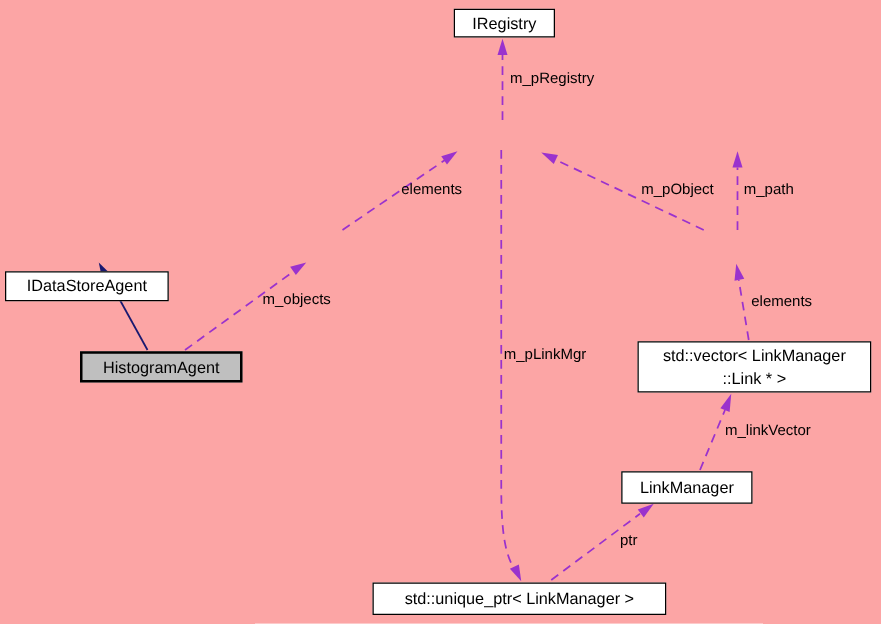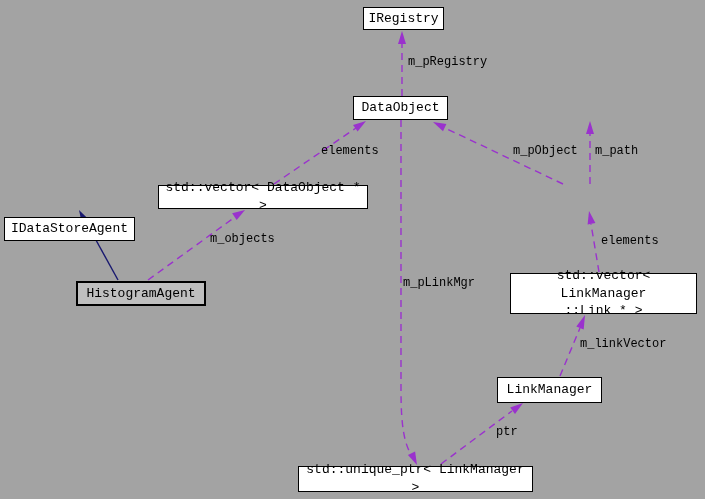--- a/index.html
+++ b/index.html
@@ -1,21 +1,21 @@
 <!DOCTYPE html>
 <html style="--edge-dashed: #9a32cd; --edge-inheritance: #191970; --node-border: #000000; --node-fill: #ffffff; --focus-fill: #bfbfbf; --text: #000000;"><head>
 <meta charset="utf-8">
 <style>
   html, body { margin: 0; padding: 0; background: #ffffff; }
   .canvas {
     position: relative;
     width: 705px;
     height: 499px;
-    background: #a3a3a3;
-    font-family: Liberation Mono, monospace;
+    background: #fca5a5;
+    font-family: Liberation Sans, sans-serif;
     overflow: hidden;
   }
   .edges-layer { position: absolute; left: 0; top: 0; }
   .node {
     position: absolute;
     box-sizing: border-box;
     border: 1px solid var(--node-border, #000);
     background: var(--node-fill, #fff);
     color: var(--text, #000);
     font-size: 13px;
@@ -23,21 +23,20 @@
     display: flex;
     align-items: center;
     justify-content: center;
     text-align: center;
     white-space: pre-line;
     cursor: pointer;
   }
   .node.focus {
     background: var(--focus-fill, #bfbfbf);
     border-width: 2px;
-    margin-left: 12px;
   }
   .edge-label {
     position: absolute;
     font-size: 12px;
     color: var(--text, #000);
     white-space: nowrap;
   }
 </style>
 </head>
 <body>
@@ -72,26 +71,24 @@
 
     <path d="M441,464 L512,411" fill="none" stroke-width="1.4" stroke-dasharray="7,5" stroke="#9a32cd"></path>
     <polygon points="523,403 515,414 510.2,407.6" fill="#9a32cd"></polygon>
 
     <path d="M401,120 L401,390 C401,425 404,444 412,456" fill="none" stroke-width="1.4" stroke-dasharray="7,5" stroke="#9a32cd"></path>
     <polygon points="417,465 415.1,451.5 407.9,454.9" fill="#9a32cd"></polygon>
   </svg>
 
   <div class="node" style="left:363px; top:7px; width:81px; height:23px;">IRegistry</div>
 
-  <div class="node" style="left:353px; top:96px; width:95px; height:24px;">DataObject</div>
 
 
   <div class="node" style="left:4px; top:185px; width:131px; height:24px;margin-top:32px;">IDataStoreAgent</div>
 
-  <div class="node" style="left:158px; top:185px; width:210px; height:24px;">std::vector&lt; DataObject * &gt;</div>
 
 
   <div class="node focus" style="left:64px; top:281px; width:130px; height:25px;">HistogramAgent</div>
 
   <div class="node" style="left:510px; top:273px; width:187px; height:41px;">std::vector&lt; LinkManager
 ::Link * &gt;</div>
 
   <div class="node" style="left:497px; top:377px; width:105px; height:26px;">LinkManager</div>
 
   <div class="node" style="left:298px; top:466px; width:235px; height:26px;">std::unique_ptr&lt; LinkManager &gt;</div>

